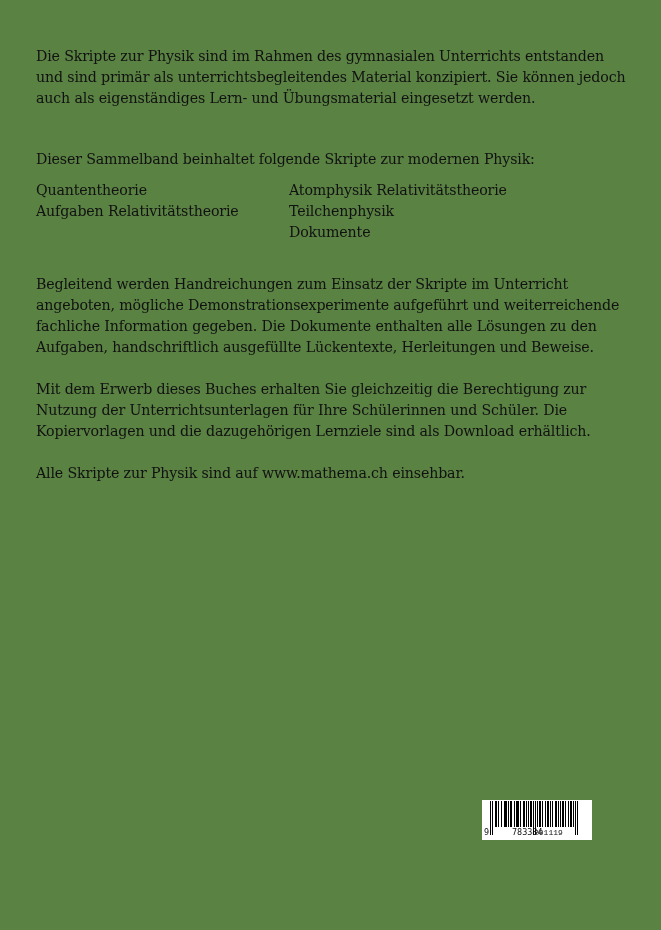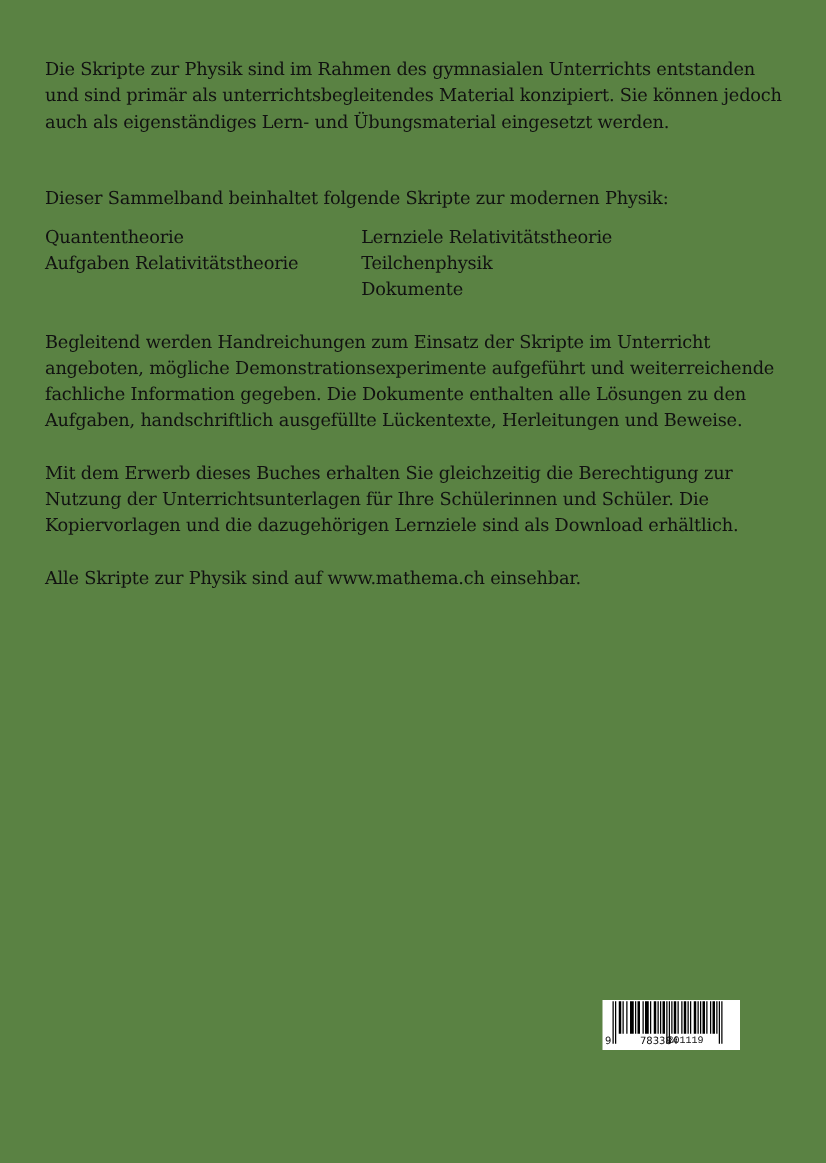--- a/index.html
+++ b/index.html
@@ -17,21 +17,21 @@
       width: 600px;
       font-size: 14.2px;
       line-height: 21px;
       letter-spacing: -0.15px;
     }
     .content p { margin: 0; }
     .para { margin-bottom: 21px !important; }
     .list {
       display: grid;
       grid-template-columns: 253px 300px;
-      margin-bottom: 21px;
+      margin-bottom: 31px;
     }
     .list span { display: block; white-space: nowrap; }
     .line { display: block; white-space: nowrap; }
     .barcode {
       position: absolute;
       left: 482px; top: 800px;
       width: 110px; height: 40px;
       background: #fff;
     }
     .barcode svg { position: absolute; left: 0; top: 0; }
@@ -46,21 +46,21 @@
     <span class="line">auch als eigenständiges Lern- und Übungsmaterial eingesetzt werden.</span>
   </p>
 
   <p style="margin-bottom:10px;margin-top:40px;">Dieser Sammelband beinhaltet folgende Skripte zur modernen Physik:</p>
   <div class="list">
     <div>
       <span>Quantentheorie</span>
       <span>Aufgaben Relativitätstheorie</span>
     </div>
     <div>
-      <span>Lernziele Relativitätstheorie</span>
+      <span>Atomphysik Relativitätstheorie</span>
       <span>Teilchenphysik</span>
       <span>Dokumente</span>
     </div>
   </div>
 
   <p class="para">
     <span class="line">Begleitend werden Handreichungen zum Einsatz der Skripte im Unterricht</span>
     <span class="line">angeboten, mögliche Demonstrationsexperimente aufgeführt und weiterreichende</span>
     <span class="line">fachliche Information gegeben. Die Dokumente enthalten alle Lösungen zu den</span>
     <span class="line">Aufgaben, handschriftlich ausgefüllte Lückentexte, Herleitungen und Beweise.</span>

